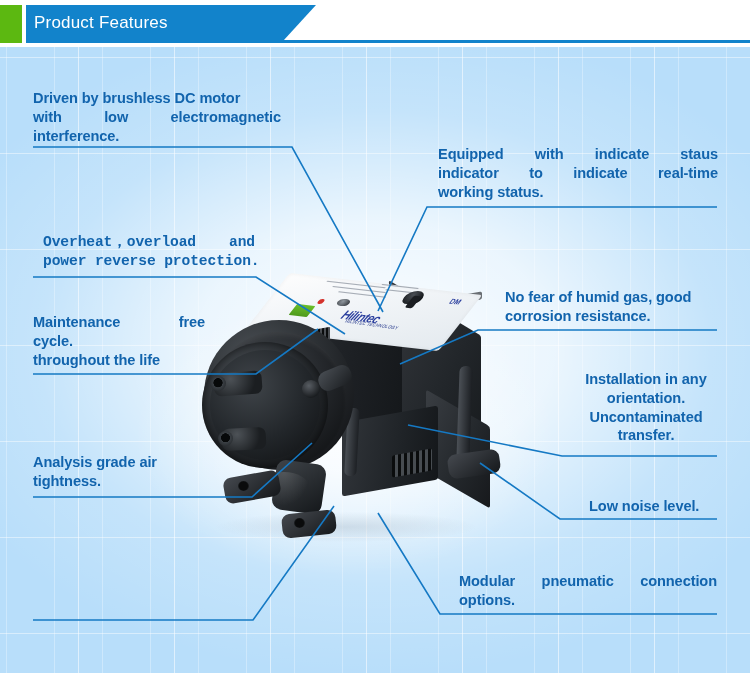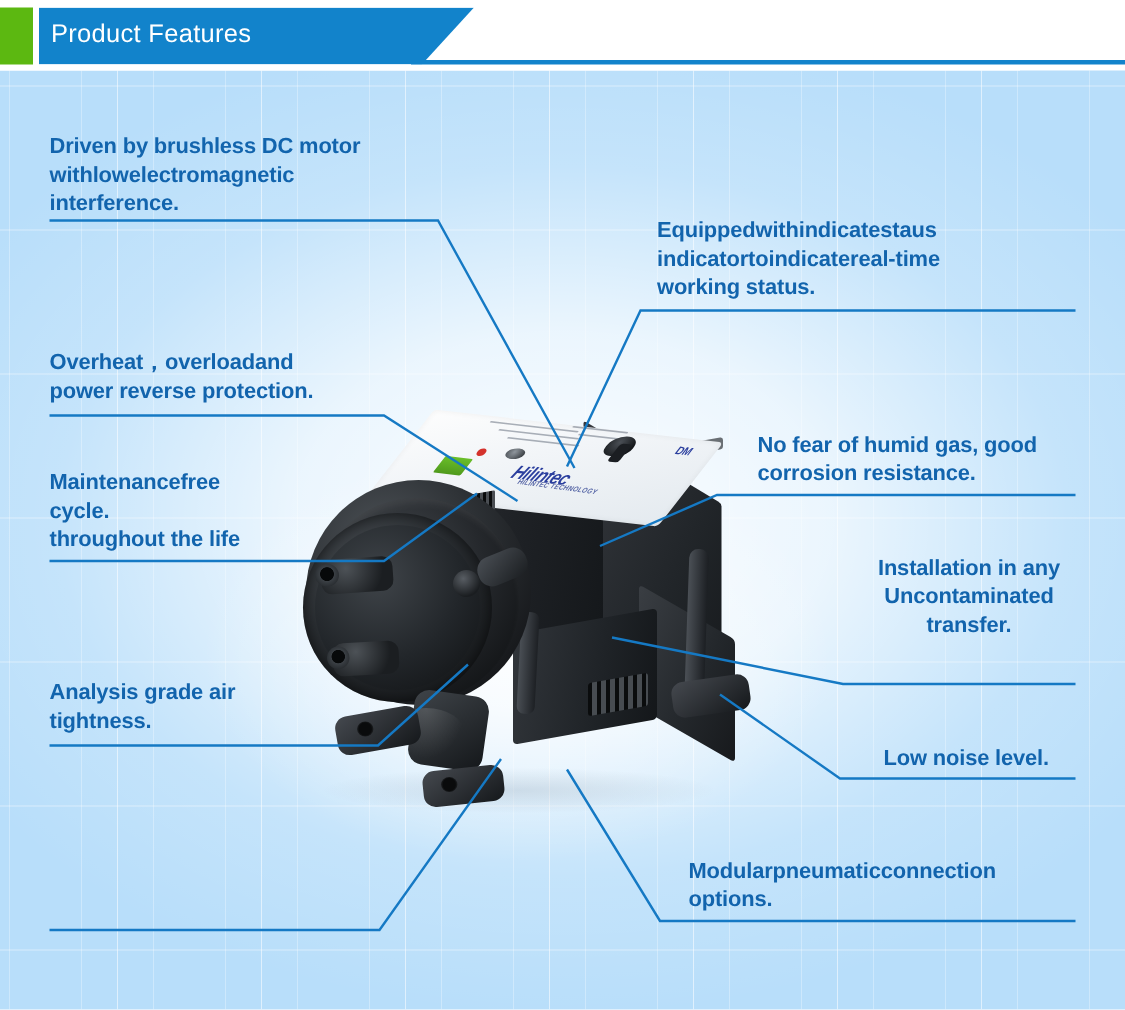--- a/index.html
+++ b/index.html
@@ -89,21 +89,21 @@
     position: absolute;
     z-index: 5;
     color: #1264ad;
     font-weight: bold;
     font-size: 14.6px;
     line-height: 1.29;
     letter-spacing: -0.1px;
   }
   .callout .ln { display: block; white-space: nowrap; }
   .spread {
-    display: flex; justify-content: flex-start;
+    display: flex; justify-content: space-between;
     white-space: nowrap;
   }
 
   
   #product {
     position: absolute;
     left: 196px; top: 276px;
     width: 316px; height: 300px;
     z-index: 3;
   }
@@ -408,21 +408,21 @@
   <div class="callout" style="left:33px; top:89px; width:248px;">
     <span class="ln">Driven by brushless DC motor</span>
     <span class="spread">
         <span>with</span>
         <span>low</span>
         <span>electromagnetic</span>
       </span>
     <span class="ln">interference.</span>
   </div>
 
-  <div class="callout" style="left:33px; top:233px; width:212px;">
+  <div class="callout" style="left:43px; top:233px; width:212px;font-family:Liberation Mono, monospace;">
     <span class="spread">
         <span>Overheat，overload</span>
         <span>and</span>
       </span>
     <span class="ln">power reverse  protection.</span>
   </div>
 
   <div class="callout" style="left:33px; top:313px; width:172px;">
     <span class="spread">
         <span>Maintenance</span>
@@ -454,20 +454,21 @@
     <span class="ln">working status.</span>
   </div>
 
   <div class="callout" style="left:505px; top:288px; width:212px;">
     <span class="ln">No fear of humid gas, good</span>
     <span class="ln">corrosion resistance.</span>
   </div>
 
   <div class="callout" style="left:573px; top:370px; width:146px;text-align:center;">
     <span class="ln">Installation in any</span>
+    <span class="ln">orientation.</span>
     <span class="ln">Uncontaminated</span>
     <span class="ln">transfer.</span>
   </div>
 
   <div class="callout" style="left:589px; top:497px; width:130px;">
     <span class="ln">Low noise level.</span>
   </div>
 
   <div class="callout" style="left:459px; top:572px; width:258px;">
     <span class="spread">

